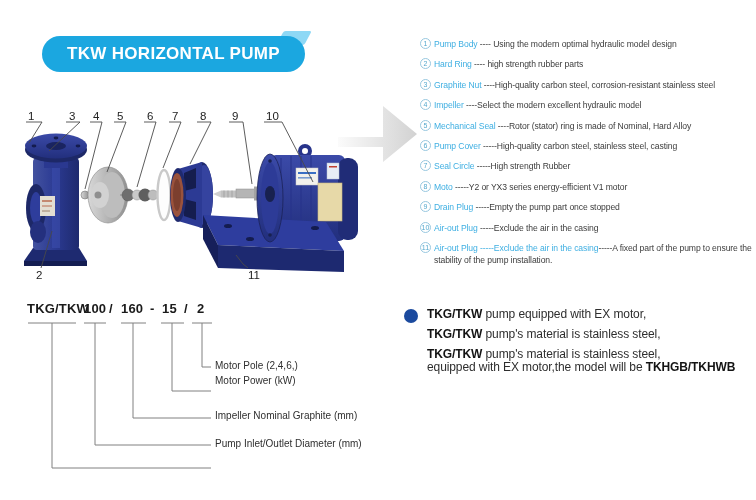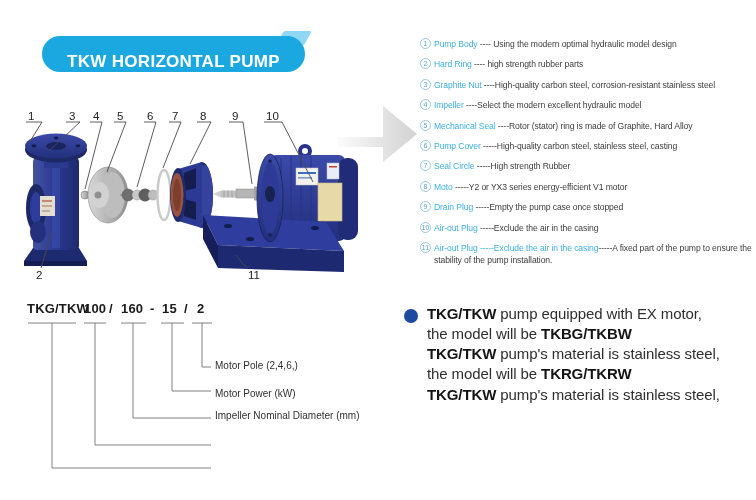--- a/index.html
+++ b/index.html
@@ -3,21 +3,21 @@
 <meta charset="utf-8">
 <style>
   html,body{margin:0;padding:0;background:#fff;}
   .page{position:relative;width:756px;height:500px;background:#ffffff;overflow:hidden;
         font-family:"Liberation Sans",sans-serif;color:#3c3c3c;}
 
   
   .ribbon-accent{position:absolute;left:280px;top:31px;width:28px;height:14px;
         background:#8ed8f5;transform:skewX(-28deg);border-radius:2px;}
   .ribbon{position:absolute;left:42px;top:36px;width:263px;height:36px;border-radius:18px;
-        background:#1ba7e0;display:flex;align-items:flex-end;justify-content:center;}
+        background:#1ba7e0;display:flex;align-items:center;justify-content:center;}
   .ribbon .title{color:#ffffff;font-weight:bold;font-size:17px;letter-spacing:.3px;}
 
   
   .plist{position:absolute;left:420px;top:38px;width:338px;}
   .pitem{position:relative;padding-left:14px;margin-bottom:8.4px;
          font-size:8.6px;line-height:12px;letter-spacing:-0.1px;color:#3c3c3c;}
   .pitem .circ{position:absolute;left:0;top:0;width:11px;height:11px;border:1px solid #98c8e0;
          border-radius:50%;box-sizing:border-box;color:#55a8cd;font-size:7px;line-height:9px;
          text-align:center;letter-spacing:0;}
   .pitem .pname,.pitem .pblue{color:#3fafe2;}
@@ -27,21 +27,21 @@
 
   
   .model-token{position:absolute;top:301px;font-size:13px;font-weight:bold;color:#1a1a1a;
         letter-spacing:.2px;white-space:nowrap;}
   .tree-svg{position:absolute;left:0;top:290px;width:360px;height:210px;}
   .anno{position:absolute;font-size:10px;color:#2f2f2f;line-height:11.5px;white-space:nowrap;}
 
   
   .note-bullet{position:absolute;left:404px;top:309px;width:14px;height:14px;border-radius:50%;
         background:#1b4a9e;}
-  .notes{position:absolute;left:427px;top:304px;width:326px;font-size:15px;color:#2e2e2e;}
+  .notes{position:absolute;left:427px;top:304px;width:326px;font-size:12px;color:#2e2e2e;}
   .note-line{line-height:20px;white-space:nowrap;letter-spacing:-0.1px;}
   .note-line.tight{line-height:13px;}
   .nb{font-weight:bold;color:#141414;}
 </style>
 </head>
 <body>
 
 <div class="page">
 
   <div class="ribbon-accent"></div>
@@ -204,33 +204,33 @@
     <div class="pitem">
       <span class="circ">2</span><span class="pname">Hard Ring</span><span class="pblue"></span><span class="pdesc"> ---- high strength rubber parts</span>
     </div>
     <div class="pitem">
       <span class="circ">3</span><span class="pname">Graphite Nut</span><span class="pblue"></span><span class="pdesc"> ----High-quality carbon steel, corrosion-resistant stainless steel</span>
     </div>
     <div class="pitem">
       <span class="circ">4</span><span class="pname">Impeller</span><span class="pblue"></span><span class="pdesc"> ----Select the modern excellent hydraulic model</span>
     </div>
     <div class="pitem">
-      <span class="circ">5</span><span class="pname">Mechanical Seal</span><span class="pblue"></span><span class="pdesc"> ----Rotor (stator) ring is made of Graphite, Hard Alloy</span>
+      <span class="circ">5</span><span class="pname">Mechanical Seal</span><span class="pblue"></span><span class="pdesc"> ----Rotor (stator) ring is made of Nominal, Hard Alloy</span>
     </div>
     <div class="pitem">
       <span class="circ">6</span><span class="pname">Pump Cover</span><span class="pblue"></span><span class="pdesc"> -----High-quality carbon steel, stainless steel, casting</span>
     </div>
     <div class="pitem">
       <span class="circ">7</span><span class="pname">Seal Circle</span><span class="pblue"></span><span class="pdesc"> -----High strength Rubber</span>
     </div>
     <div class="pitem">
       <span class="circ">8</span><span class="pname">Moto</span><span class="pblue"></span><span class="pdesc"> -----Y2 or YX3 series energy-efficient V1 motor</span>
     </div>
     <div class="pitem">
-      <span class="circ">9</span><span class="pname">Drain Plug</span><span class="pblue"></span><span class="pdesc"> -----Empty the pump case once stopped</span>
+      <span class="circ">9</span><span class="pname">Drain Plug</span><span class="pblue"></span><span class="pdesc"> -----Empty the pump part once stopped</span>
     </div>
     <div class="pitem">
       <span class="circ">10</span><span class="pname">Air-out Plug</span><span class="pblue"></span><span class="pdesc"> -----Exclude the air in the casing</span>
     </div>
     <div class="pitem">
       <span class="circ">11</span><span class="pname">Air-out Plug</span><span class="pblue"> -----Exclude the air in the casing</span><span class="pdesc">-----A fixed part of the pump to ensure the stability of the pump installation.</span>
     </div>
   </div>
 
   <span class="model-token" style="left:27px">TKG/TKW</span>
@@ -246,25 +246,25 @@
     <g fill="none" stroke="#808080" stroke-width="1">
       <path d="M28,323 H76 M52,323 V468 M52,468 H211"></path>
       <path d="M84,323 H106 M95,323 V445 M95,445 H211"></path>
       <path d="M121,323 H146 M133,323 V418 M133,418 H211"></path>
       <path d="M161,323 H184 M172,323 V391 M172,391 H211"></path>
       <path d="M192,323 H212 M202,323 V367 M202,367 H211"></path>
     </g>
   </svg>
 
   <div class="anno" style="left:215px;top:360px">Motor Pole (2,4,6,)</div>
-  <div class="anno" style="left:215px;top:388px">Motor Power (kW)</div>
-  <div class="anno" style="left:215px;top:410px">Impeller Nominal Diameter (mm)</div>
+  <div class="anno" style="left:215px;top:375px">Motor Power (kW)</div>
+  <div class="anno" style="left:215px;top:410px">Impeller Nominal Graphite (mm)</div>
+  <div class="anno" style="left:215px;top:438px">Pump Inlet/Outlet Diameter (mm)</div>
 
   <div class="note-bullet"></div>
   <div class="notes">
     <div class="note-line"><span class="nb">TKG/TKW</span><span> pump equipped with EX motor,</span><span class="nb"></span></div>
-    <div class="note-line"><span class="nb"></span><span>the model will be </span><span class="nb">TKBG/TKBW</span></div>
     <div class="note-line"><span class="nb">TKG/TKW</span><span> pump's material is stainless steel,</span><span class="nb"></span></div>
-    <div class="note-line"><span class="nb"></span><span>the model will be </span><span class="nb">TKRG/TKRW</span></div>
     <div class="note-line tight" style="margin-top:4px"><span class="nb">TKG/TKW</span><span> pump's material is stainless steel,</span><span class="nb"></span></div>
+    <div class="note-line tight"><span class="nb"></span><span>equipped with EX motor,the model will be </span><span class="nb">TKHGB/TKHWB</span></div>
   </div>
 
 </div>
 
 </body></html>

